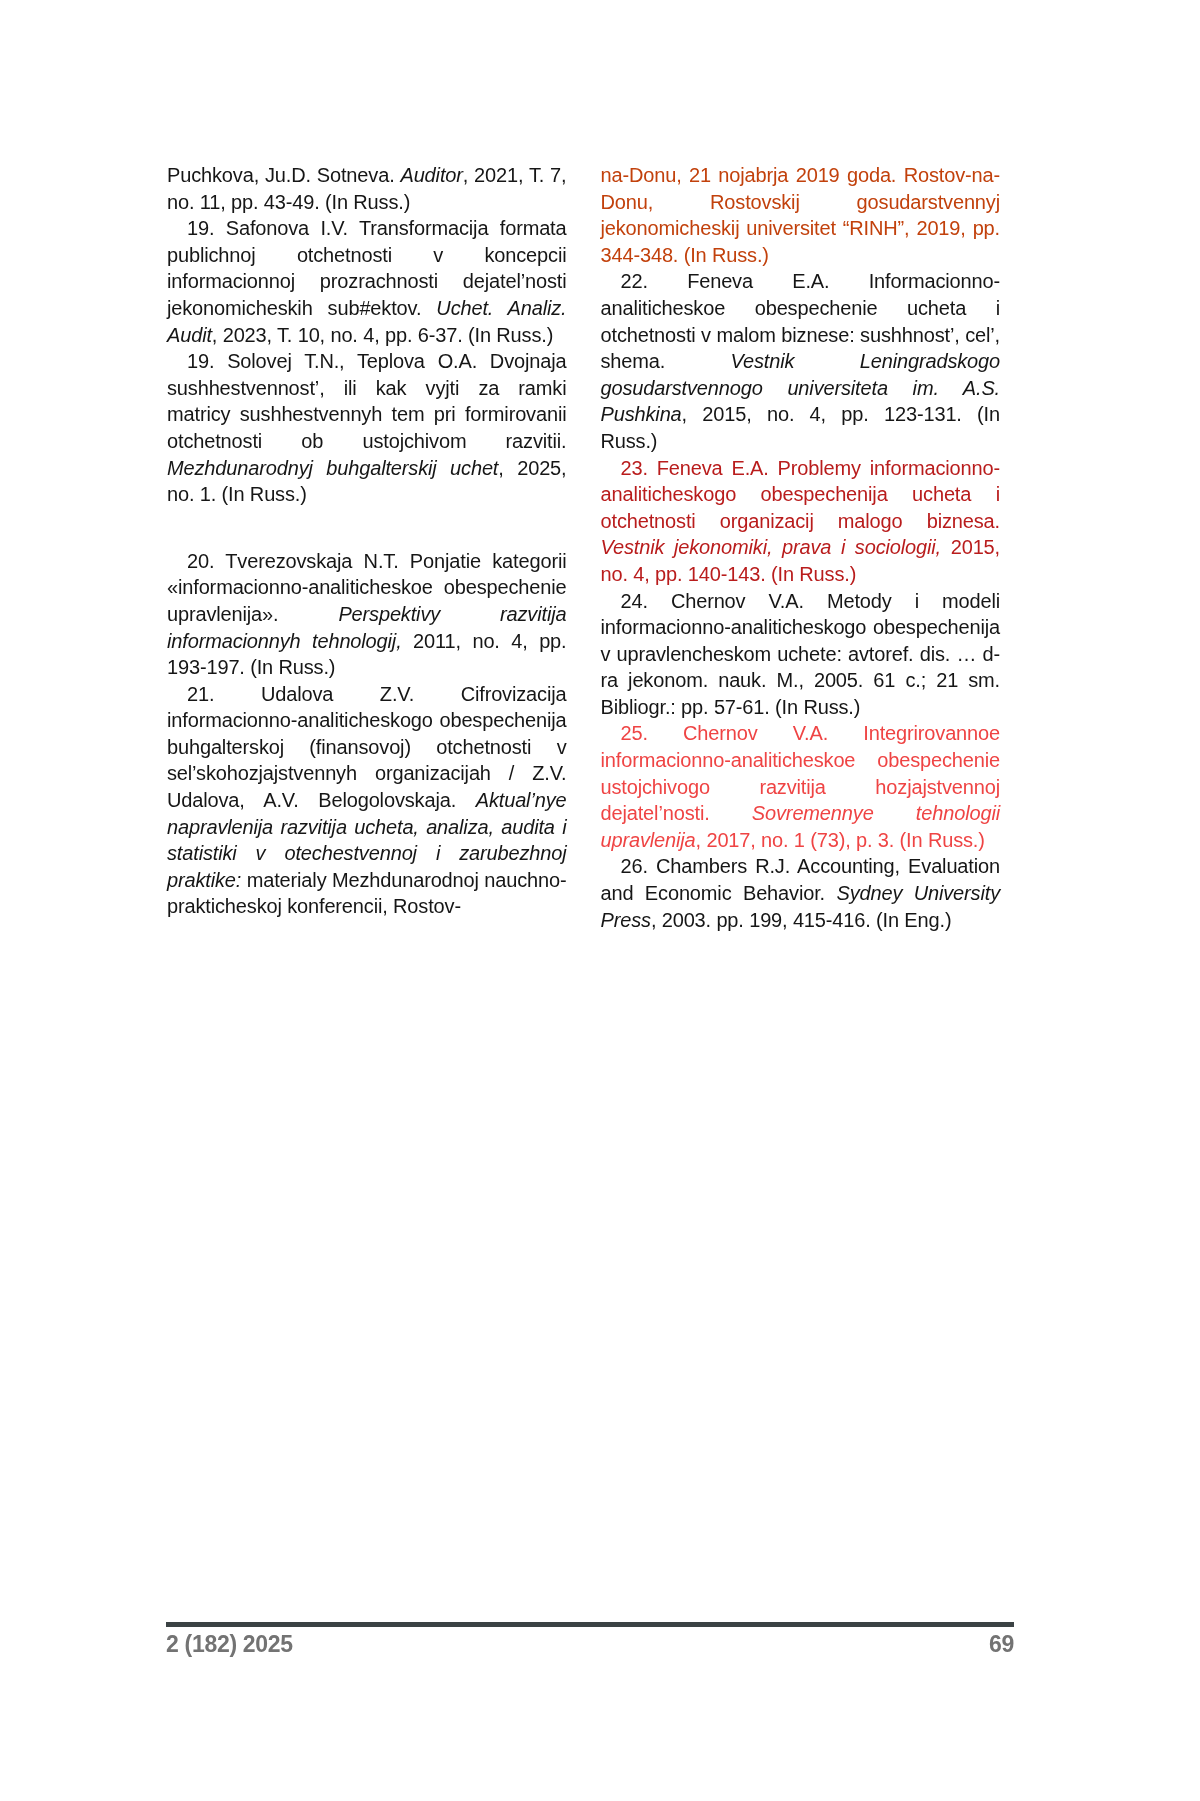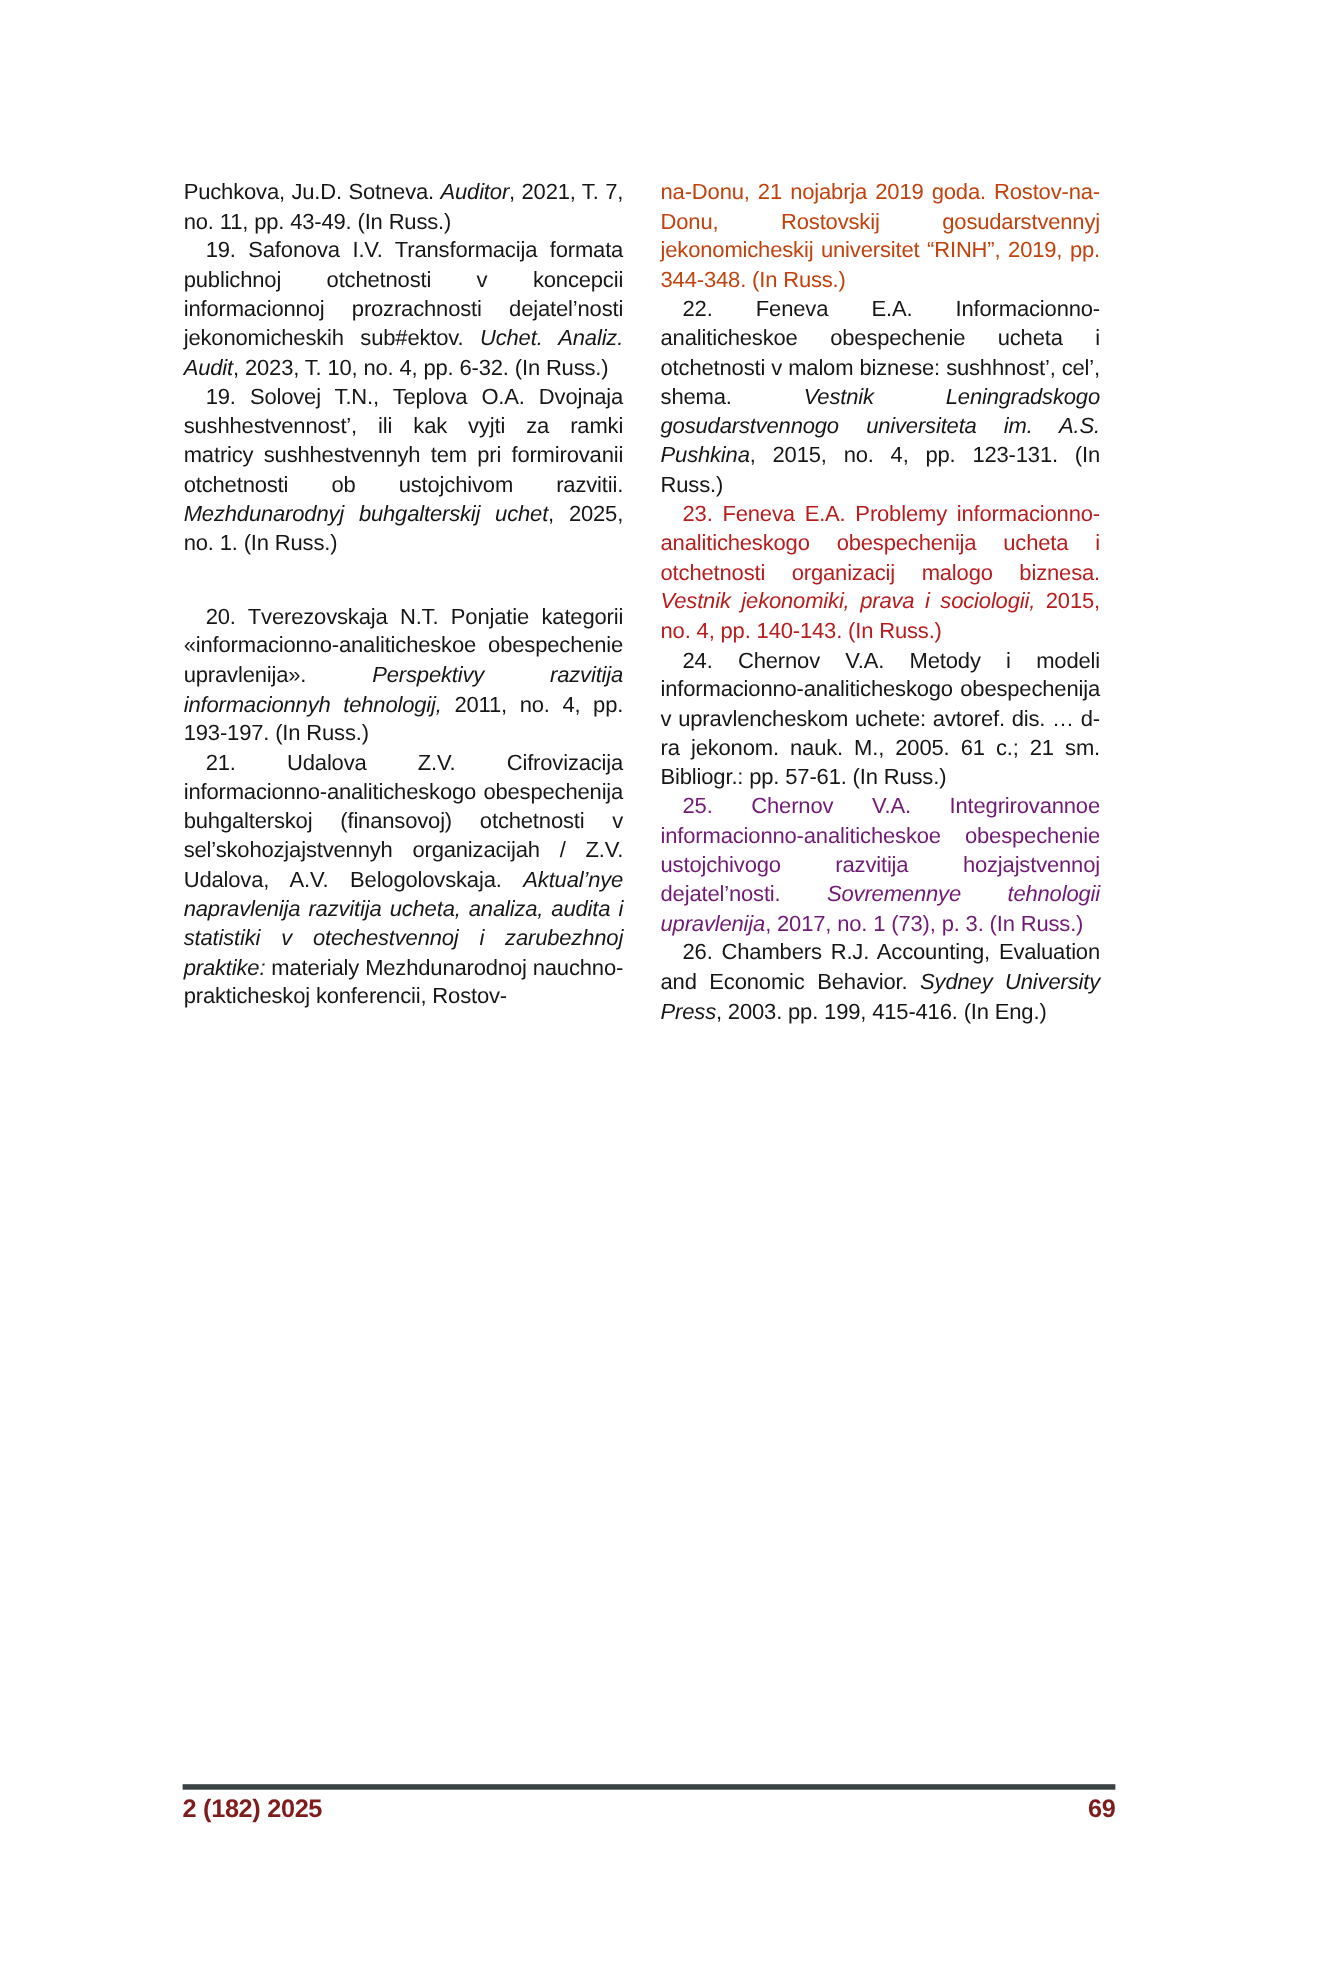--- a/index.html
+++ b/index.html
@@ -66,35 +66,35 @@
   }
 </style>
 </head>
 <body style="background: rgb(255, 255, 255);">
 
 <div class="page">
 
   <div class="text-block">
     <div class="col">
         <p class="ref" style="color: rgb(22, 22, 22);"><span>Puchkova, Ju.D. Sotneva. </span><em>Auditor</em><span>, 2021, T. 7, no. 11, pp. 43-49. (In Russ.)</span></p>
-        <p class="ref indent" style="color: rgb(22, 22, 22);"><span>19. Safonova I.V. Transformacija formata publichnoj otchetnosti v koncepcii informacionnoj prozrachnosti dejatel’nosti jekonomicheskih sub#ektov. </span><em>Uchet. Analiz. Audit</em><span>, 2023, T. 10, no. 4, pp. 6-32. (In Russ.)</span></p>
+        <p class="ref indent" style="color: rgb(22, 22, 22);"><span>19. Safonova I.V. Transformacija formata publichnoj otchetnosti v koncepcii informacionnoj prozrachnosti dejatel’nosti jekonomicheskih sub#ektov. </span><em>Uchet. Analiz. Audit</em><span>, 2023, T. 10, no. 4, pp. 6-37. (In Russ.)</span></p>
         <p class="ref indent" style="color: rgb(22, 22, 22);"><span>19. Solovej T.N., Teplova O.A. Dvojnaja sushhestvennost’, ili kak vyjti za ramki matricy sushhestvennyh tem pri formirovanii otchetnosti ob ustojchivom razvitii. </span><em>Mezhdunarodnyj buhgalterskij uchet</em><span>, 2025, no. 1. (In Russ.)</span></p>
         <p class="ref indent" style="color: rgb(22, 22, 22); margin-top: 40px;"><span>20. Tverezovskaja N.T. Ponjatie kategorii «informacionno-analiticheskoe obespechenie upravlenija». </span><em>Perspektivy razvitija informacionnyh tehnologij,</em><span> 2011, no. 4, pp. 193-197. (In Russ.)</span></p>
         <p class="ref indent" style="color: rgb(22, 22, 22);"><span>21. Udalova Z.V. Cifrovizacija informacionno-analiticheskogo obespechenija buhgalterskoj (finansovoj) otchetnosti v sel’skohozjajstvennyh organizacijah / Z.V. Udalova, A.V. Belogolovskaja. </span><em>Aktual’nye napravlenija razvitija ucheta, analiza, audita i statistiki v otechestvennoj i zarubezhnoj praktike:</em><span> materialy Mezhdunarodnoj nauchno-prakticheskoj konferencii, Rostov-</span></p>
       </div>
     <div class="col">
         <p class="ref" style="color: #c2410c;"><span>na-Donu, 21 nojabrja 2019 goda. Rostov-na-Donu, Rostovskij gosudarstvennyj jekonomicheskij universitet “RINH”, 2019, pp. 344-348. (In Russ.)</span></p>
         <p class="ref indent" style="color: rgb(22, 22, 22);"><span>22. Feneva E.A. Informacionno-analiticheskoe obespechenie ucheta i otchetnosti v malom biznese: sushhnost’, cel’, shema. </span><em>Vestnik Leningradskogo gosudarstvennogo universiteta im. A.S. Pushkina</em><span>, 2015, no. 4, pp. 123-131. (In Russ.)</span></p>
         <p class="ref indent" style="color: #b91c1c;"><span>23. Feneva E.A. Problemy informacionno-analiticheskogo obespechenija ucheta i otchetnosti organizacij malogo biznesa. </span><em>Vestnik jekonomiki, prava i sociologii,</em><span> 2015, no. 4, pp. 140-143. (In Russ.)</span></p>
         <p class="ref indent" style="color: rgb(22, 22, 22);"><span>24. Chernov V.A. Metody i modeli informacionno-analiticheskogo obespechenija v upravlencheskom uchete: avtoref. dis. … d-ra jekonom. nauk. M., 2005. 61 c.; 21 sm. Bibliogr.: pp. 57-61. (In Russ.)</span></p>
-        <p class="ref indent" style="color: #701a75;"><span>25. Chernov V.A. Integrirovannoe informacionno-analiticheskoe obespechenie ustojchivogo razvitija hozjajstvennoj dejatel’nosti. </span><em>Sovremennye tehnologii upravlenija</em><span>, 2017, no. 1 (73), p. 3. (In Russ.)</span></p>
+        <p class="ref indent" style="color: #ef4444;"><span>25. Chernov V.A. Integrirovannoe informacionno-analiticheskoe obespechenie ustojchivogo razvitija hozjajstvennoj dejatel’nosti. </span><em>Sovremennye tehnologii upravlenija</em><span>, 2017, no. 1 (73), p. 3. (In Russ.)</span></p>
         <p class="ref indent" style="color: rgb(22, 22, 22);"><span>26. Chambers R.J. Accounting, Evaluation and Economic Behavior. </span><em>Sydney University Press</em><span>, 2003. pp. 199, 415-416. (In Eng.)</span></p>
       </div>
   </div>
 
   <div class="footer-rule" style="background: rgb(59, 66, 68);"></div>
 
-  <div class="footer-row" style="color: #7f1d1d;">
+  <div class="footer-row" style="color: #737373;">
     <span>2 (182) 2025</span>
     <span>69</span>
   </div>
 
 </div>
 
 </body></html>

